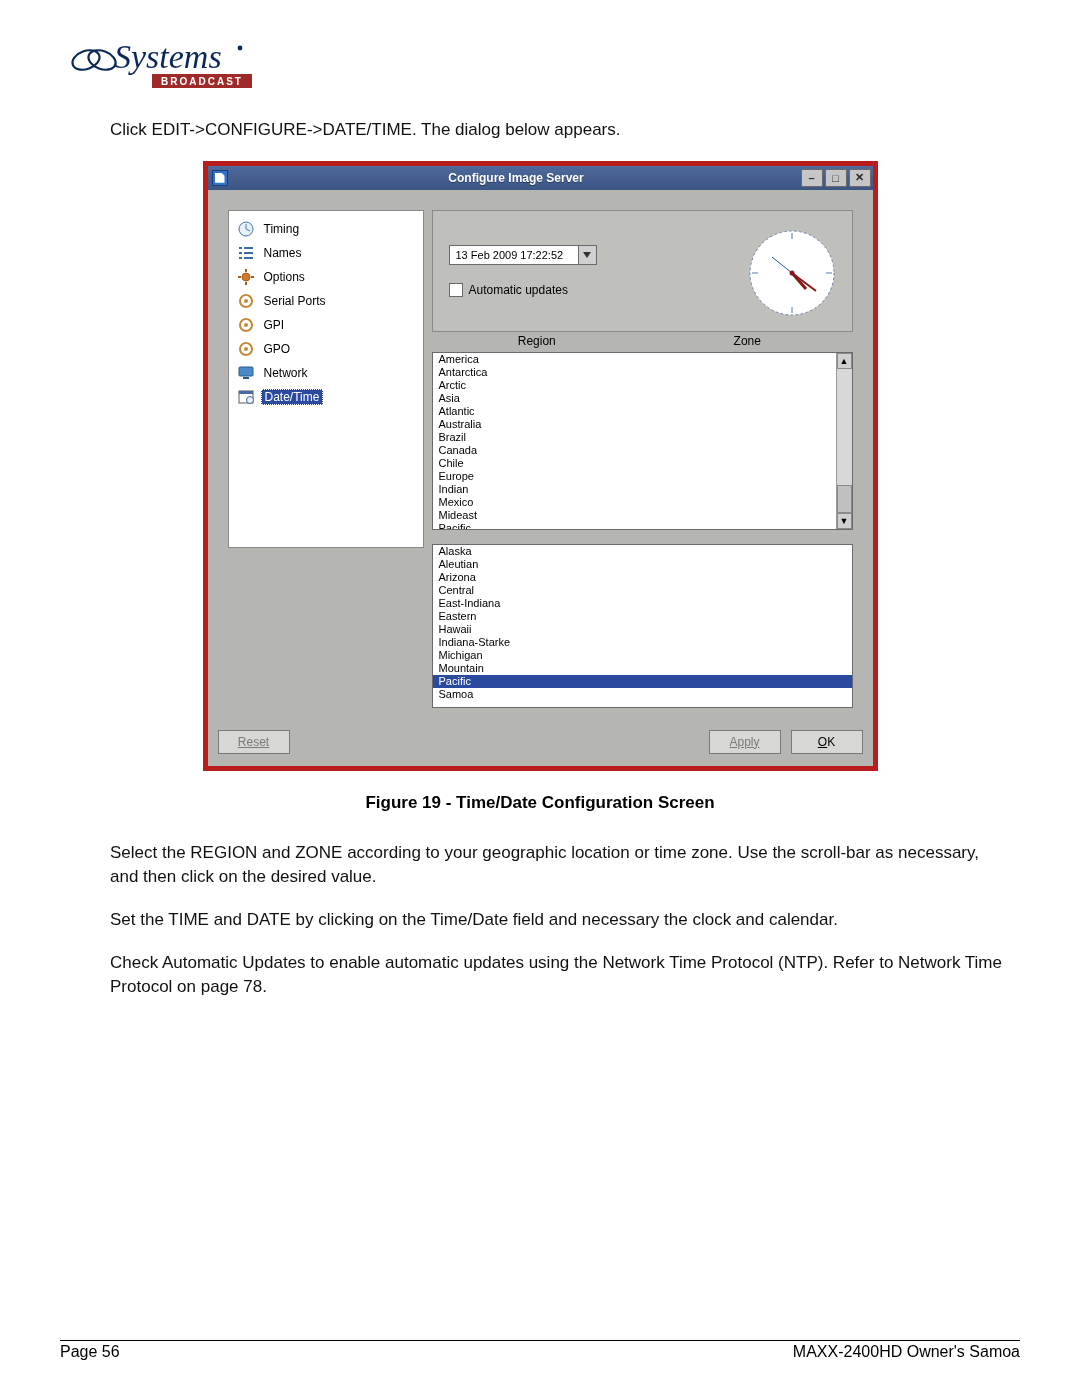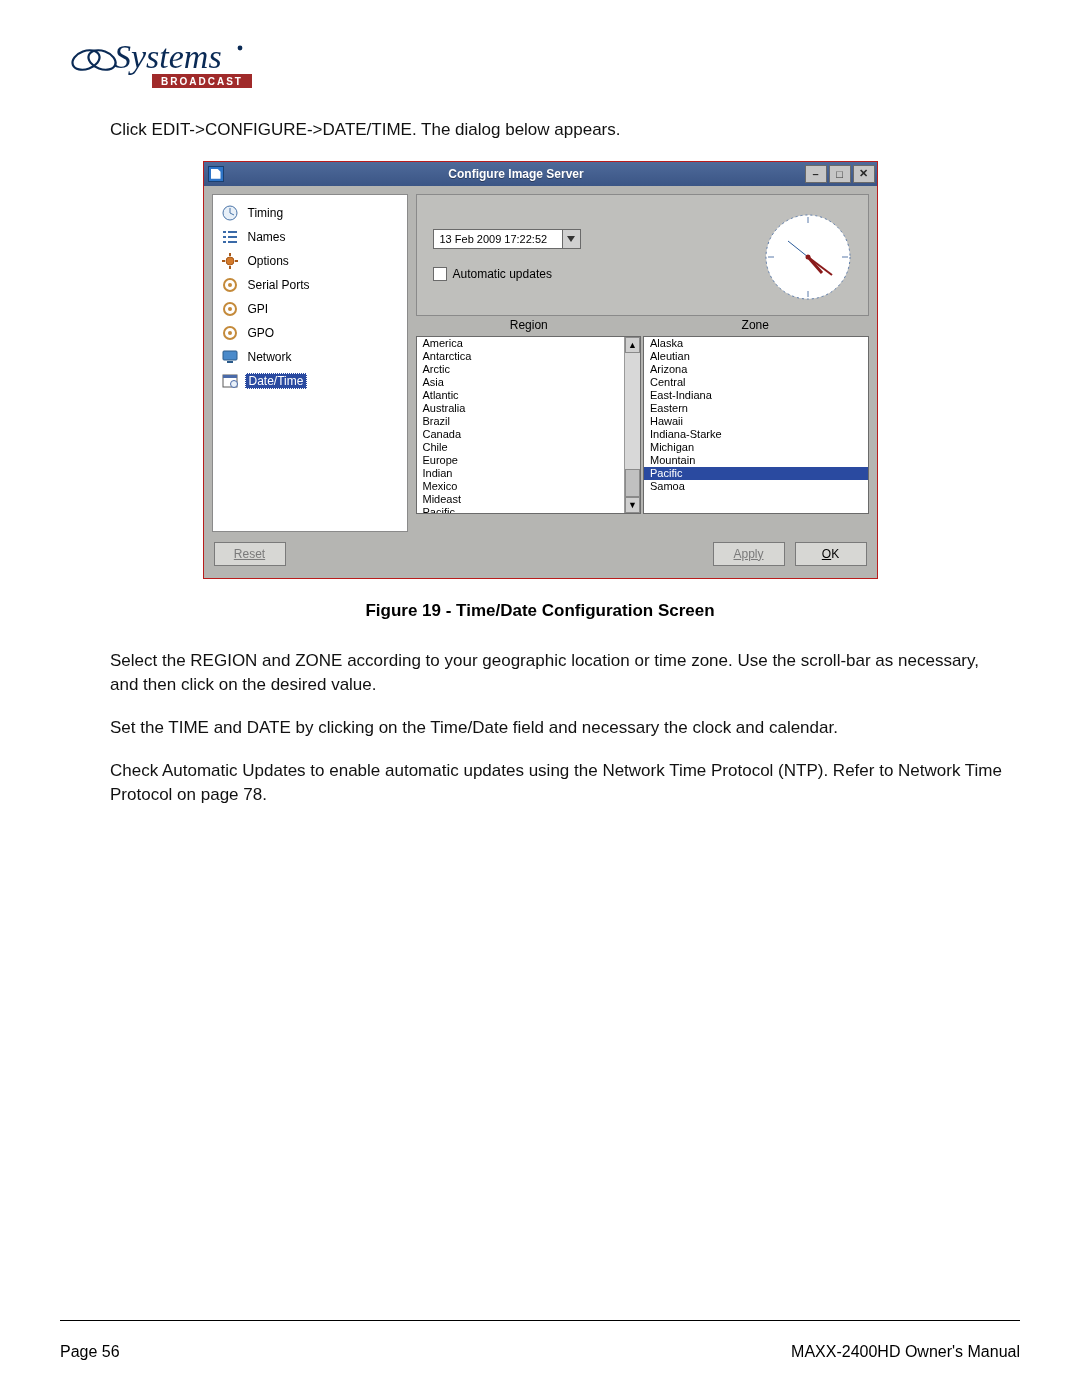--- a/index.html
+++ b/index.html
@@ -38,32 +38,32 @@
     font-weight: 700;
     font-size: 17px;
     margin: 20px 0 28px 0;
   }
   .footer {
     position: absolute;
     bottom: 36px;
     left: 60px;
     right: 60px;
     border-top: 1px solid #000;
-    padding-top: 22px;
+    padding-top: 2px;
     display: flex;
     justify-content: space-between;
     font-size: 16px;
     margin-top: 36px;
   }
   
   .dialog {
     width: 675px;
     margin: 8px auto 22px auto;
     background: #b5b5b2;
-    border: 1px solid #b91c1c;
+    border: 5px solid #b91c1c;
     font-family: Tahoma, Arial, sans-serif;
     font-size: 12px;
     color: #000;
   }
   .titlebar {
     height: 24px;
     background: linear-gradient(#4e6a9a, #3b5585);
     display: flex;
     align-items: center;
     padding: 0 2px 0 4px;
@@ -94,21 +94,21 @@
     background: #c6c6c6;
     border: 1px solid #6a6a6a;
     margin-left: 2px;
     display: flex; align-items: center; justify-content: center;
     font-size: 11px; font-weight: 700; color: #2a2a2a;
     cursor: pointer;
   }
 
   .dialog-body {
     display: flex;
-    padding: 0;
+    padding: 12px;
   }
   .sidebar {
     width: 196px;
     background: #fff;
     border: 1px solid #8a8a8a;
     margin: 8px 0 0 8px;
     padding: 6px 0;
     height: 338px;
     overflow: hidden;
   }
@@ -196,21 +196,22 @@
     height: 20px;
     font-size: 12px;
   }
   .headers div {
     flex: 1;
     text-align: center;
     padding-top: 2px;
   }
   .lists {
     display: flex;
-    gap: 2px;
+    gap: 14px;
+    flex-direction: column;
   }
   .listbox {
     flex: 1;
     background: #fff;
     border: 1px solid #6a6a6a;
     height: 178px;
     position: relative;
     display: flex;
   }
   .list-inner {
@@ -501,14 +502,14 @@
 
   <p class="body-text">
     <span>Check </span><strong>Automatic Updates</strong><span> to enable automatic updates using the Network Time Protocol (NTP). Refer to Network Time Protocol on page 78.</span>
   </p>
 
 
 </div>
 
 <div class="footer">
   <span>Page 56</span>
-  <span>MAXX-2400HD Owner's Manual</span>
+  <span>MAXX-2400HD Owner's Samoa</span>
 </div>
 
 </body></html>

